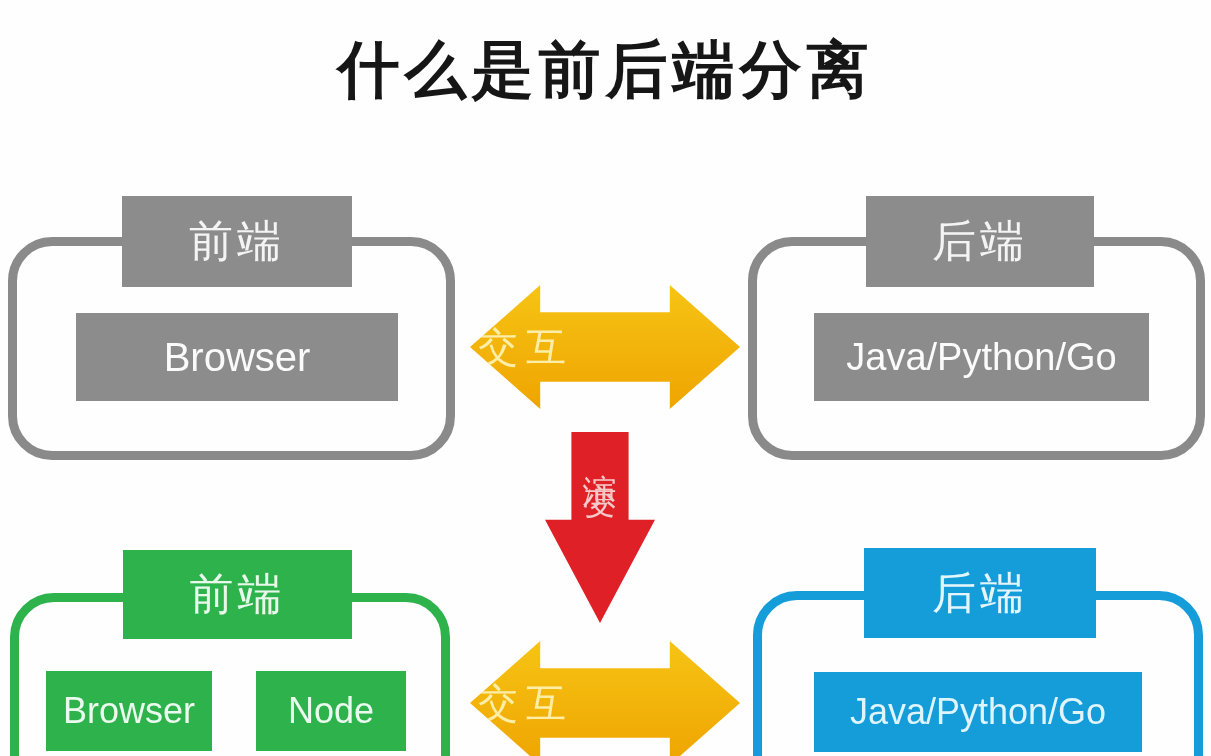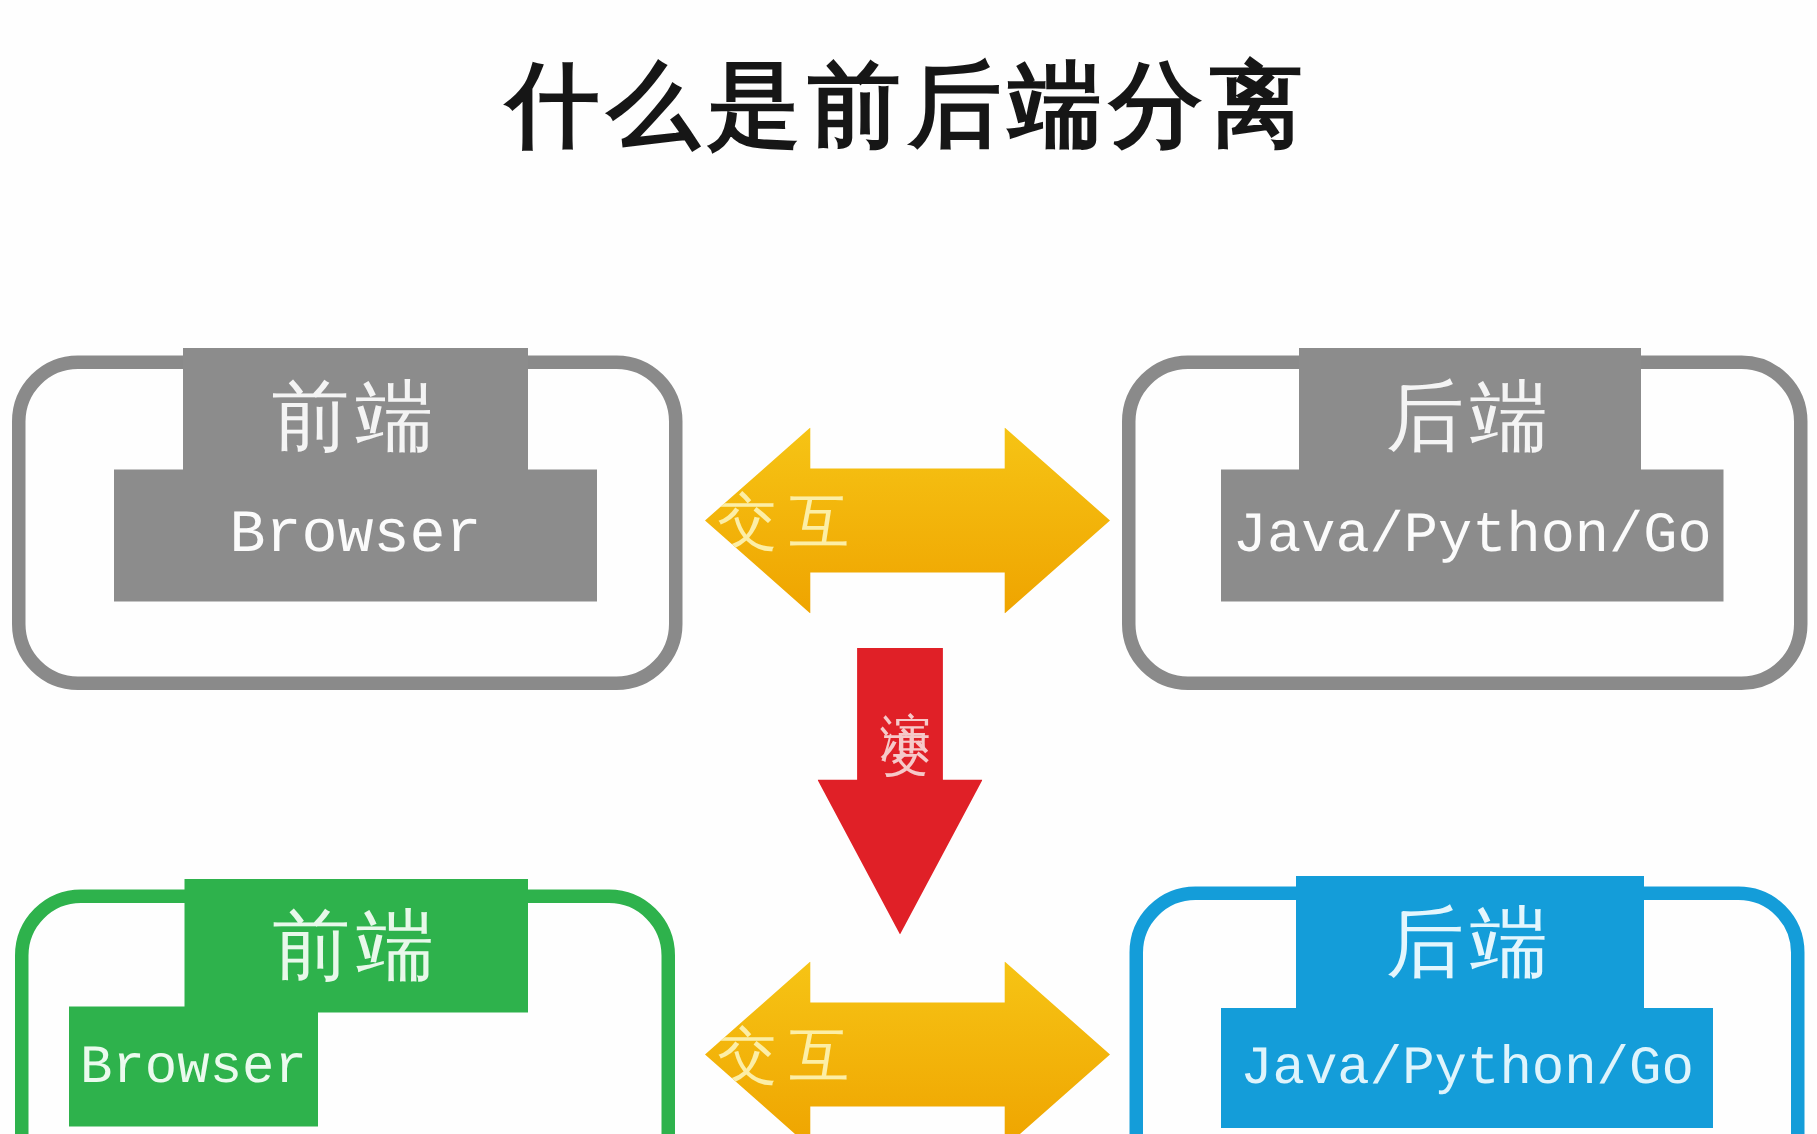--- a/index.html
+++ b/index.html
@@ -1,21 +1,21 @@
 <!DOCTYPE html>
 <html><head>
 <meta charset="utf-8">
 <style>
   html,body{margin:0;padding:0;background:#ffffff;}
   #stage{
     position:relative;
     width:1211px;height:756px;
     overflow:hidden;
     background:#fefefe;
-    font-family:Liberation Mono, monospace;
+    font-family:Liberation Sans, sans-serif;
   }
   .title{
     position:absolute;left:0;right:0;top:28px;
     text-align:center;
     font-size:62px;font-weight:900;color:#161616;
     letter-spacing:5px;
   }
   
   .outer{
     position:absolute;
@@ -24,23 +24,22 @@
     background:transparent;
   }
   .outer.gray{border:9px solid #8a8a8a;}
   .outer.green{border:9px solid #2eb24c;}
   .outer.blue{border:9px solid #149dd9;}
   
   .tab{
     position:absolute;
     display:flex;align-items:center;justify-content:center;
     color:#f4f4f4;
-    font-size:52px;
+    font-size:44px;
     letter-spacing:4px;
-    margin-top:36px;
   }
   .tab.gray{background:#8c8c8c;}
   .tab.green{background:#2eb24c;color:#e8f8ea;}
   .tab.blue{background:#149dd9;color:#e4f6fd;}
   
   .inner{
     position:absolute;
     display:flex;align-items:center;justify-content:center;
     color:#fbfbfb;
   }
@@ -111,20 +110,21 @@
   <div class="tab gray" id="top-backend-tab">后端</div>
   <div class="inner gray" id="top-backend-inner">Java/Python/Go</div>
 
   <div class="v-arrow" id="evolution-arrow">
     <span>演变</span>
   </div>
 
   <div class="outer green" id="bottom-frontend-outer"></div>
   <div class="tab green" id="bottom-frontend-tab">前端</div>
   <div class="inner green" id="bottom-browser">Browser</div>
+  <div class="inner green" id="bottom-node">Node</div>
 
   <div class="h-arrow" id="bottom-arrow">
     <span>交互</span>
   </div>
 
   <div class="outer blue" id="bottom-backend-outer"></div>
   <div class="tab blue" id="bottom-backend-tab">后端</div>
   <div class="inner blue" id="bottom-backend-inner">Java/Python/Go</div>
 
 </div>

